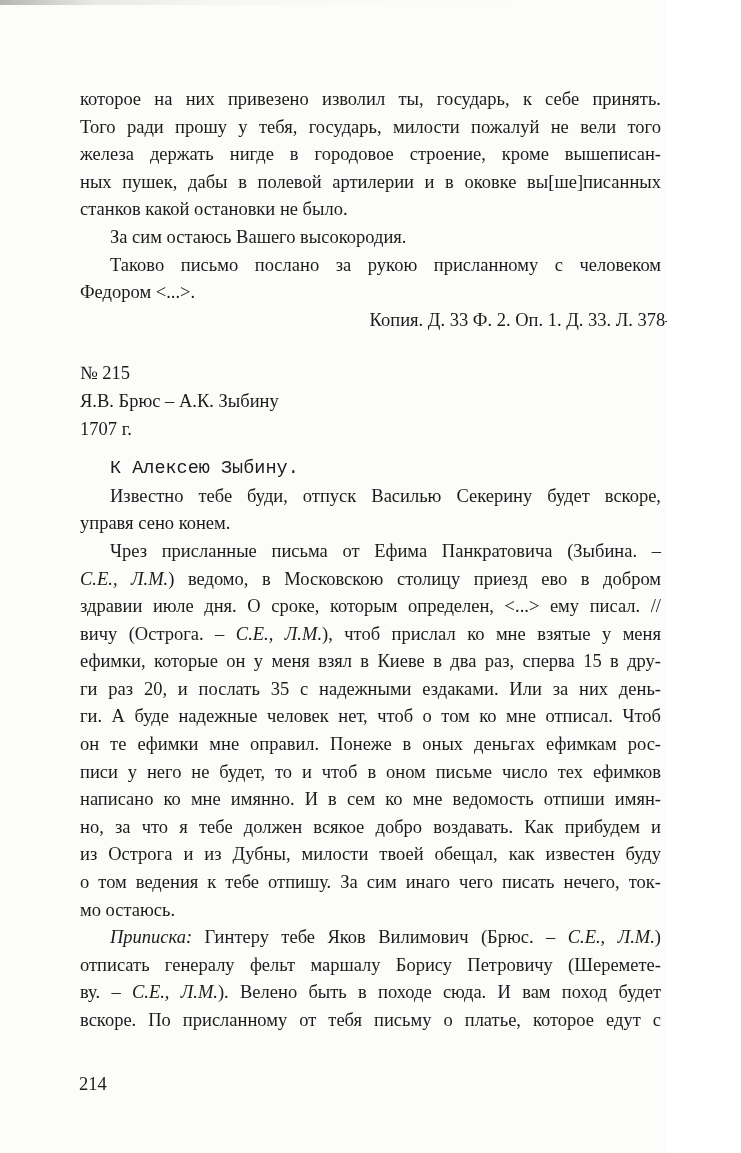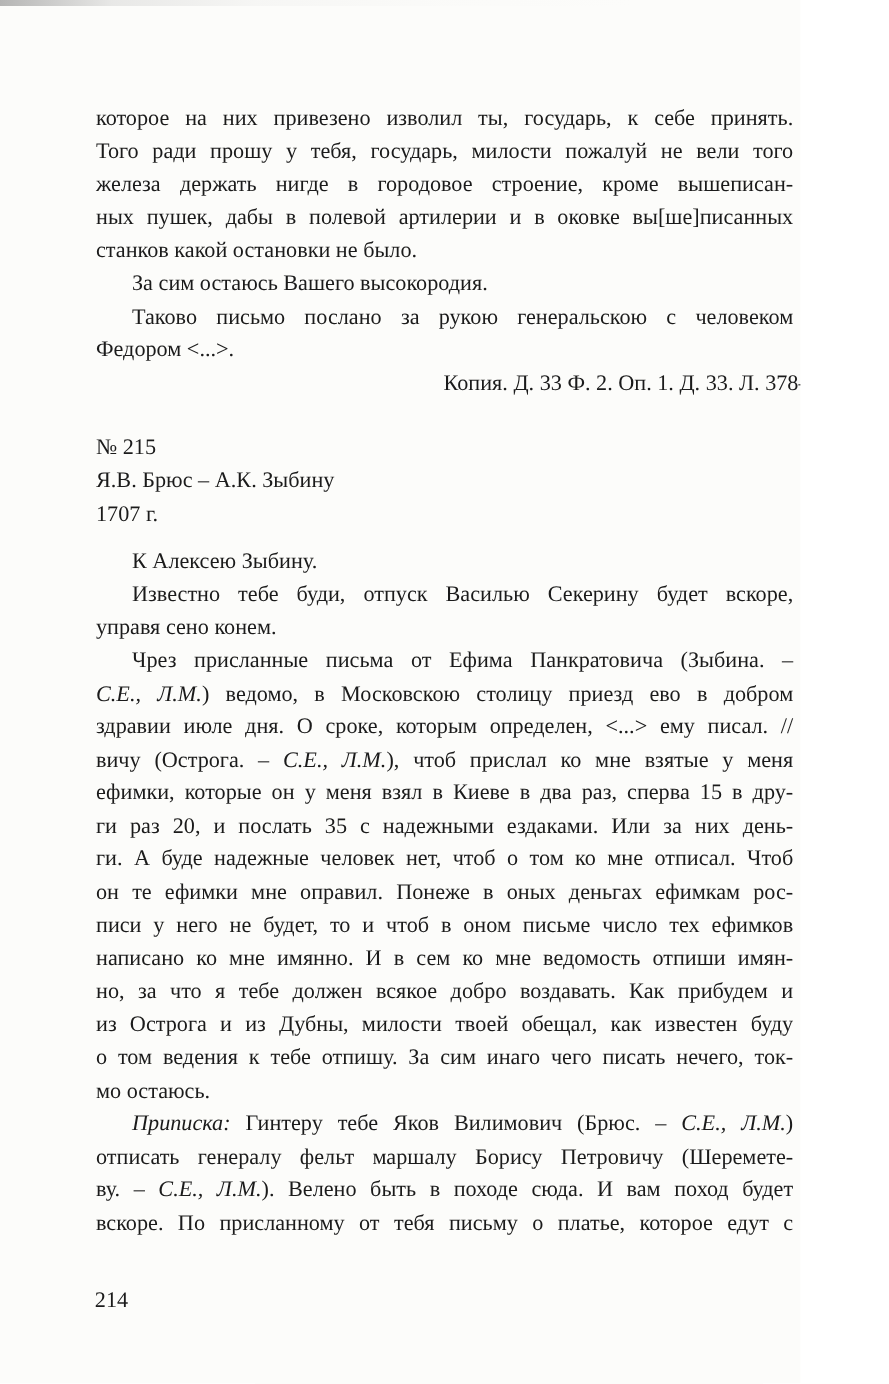--- a/index.html
+++ b/index.html
@@ -69,32 +69,32 @@
         <div class="line"><span>которое на них привезено изволил ты, государь, к себе принять.</span></div>
         <div class="line"><span>Того ради прошу у тебя, государь, милости пожалуй не вели того</span></div>
         <div class="line"><span>железа держать нигде в городовое строение, кроме вышеписан-</span></div>
         <div class="line"><span>ных пушек, дабы в полевой артилерии и в оковке вы[ше]писанных</span></div>
         <div class="line end"><span>станков какой остановки не было.</span></div>
       </div>
       <div class="block">
         <div class="line end indent"><span>За сим остаюсь Вашего высокородия.</span></div>
       </div>
       <div class="block">
-        <div class="line indent"><span>Таково письмо послано за рукою генеральскою с человеком</span></div>
+        <div class="line indent"><span>Таково письмо послано за рукою присланному с человеком</span></div>
         <div class="line end"><span>Федором &lt;...&gt;.</span></div>
       </div>
       <div class="block right">
         <div class="line end"><span>Копия. Д. 33 Ф. 2. Оп. 1. Д. 33. Л. 378–379.</span></div>
       </div>
       <div class="block" style="margin-top: 26px;">
         <div class="line end"><span class="b">№ 215</span></div>
         <div class="line end"><span class="b">Я.В. Брюс – А.К. Зыбину</span></div>
         <div class="line end"><span>1707 г.</span></div>
       </div>
-      <div class="block" style="margin-top: 12px;">
+      <div class="block" style="margin-top: 12px; font-family: Liberation Mono, monospace;">
         <div class="line end indent"><span>К Алексею Зыбину.</span></div>
       </div>
       <div class="block">
         <div class="line indent"><span>Известно тебе буди, отпуск Василью Секерину будет вскоре,</span></div>
         <div class="line end"><span>управя сено конем.</span></div>
       </div>
       <div class="block">
         <div class="line indent"><span>Чрез присланные письма от Ефима Панкратовича (Зыбина. –</span></div>
         <div class="line"><span class="it">С.Е., Л.М.</span><span>) ведомо, в Московскою столицу приезд ево в добром</span></div>
         <div class="line"><span>здравии июле дня. О сроке, которым определен, &lt;...&gt; ему писал. //</span></div>

